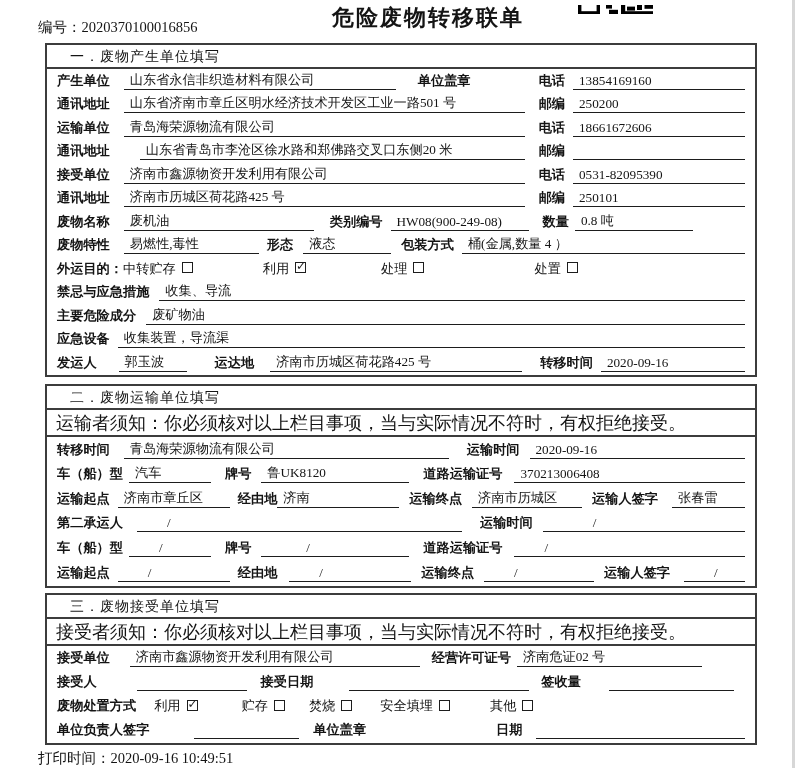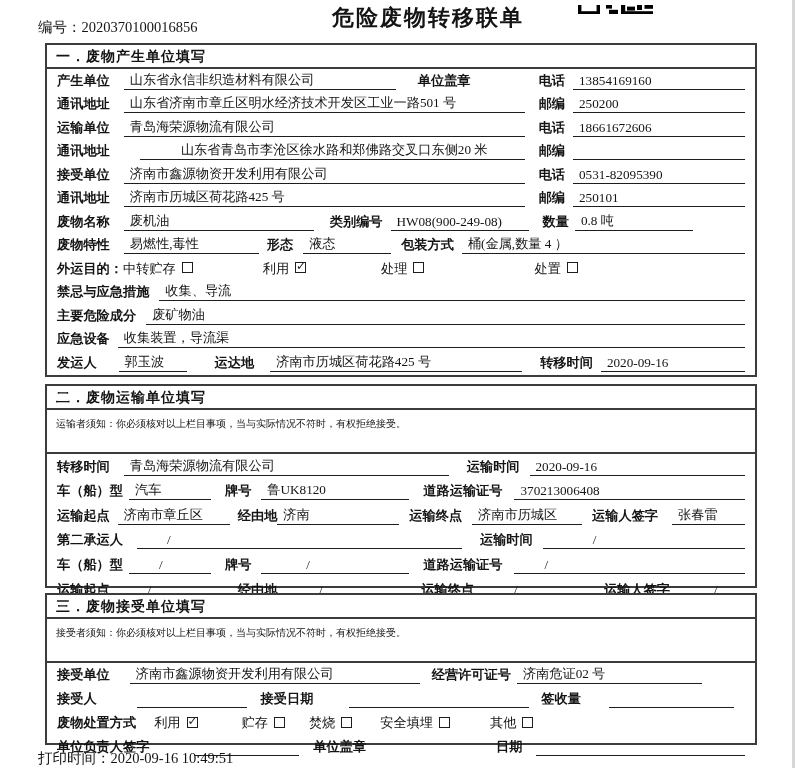--- a/index.html
+++ b/index.html
@@ -16,26 +16,26 @@
   .qr { position:absolute; left:578px; top:0; }
   .right-edge { position:absolute; right:1px; top:0; width:3px; height:768px; background:#d7d7d7; }
 
   .box { position:absolute; left:45px; width:712px; border:2px solid #3c3c3c; box-sizing:border-box; background:#fff; }
   #box1 { top:43px;  height:334px; }
   #box2 { top:384px; height:204px; }
   #box3 { top:593px; height:152px; }
 
   .sec-header {
     height:24px; line-height:23px; border-bottom:2px solid #3c3c3c; box-sizing:border-box;
-    font-family:"Liberation Sans","DejaVu Sans",sans-serif; font-weight:bold; font-size:14px;
-    padding:0 9px; letter-spacing:1px;
+    font-family:"Liberation Sans","DejaVu Sans",sans-serif; font-weight:normal; font-size:14px;
+    padding:0 23px; letter-spacing:1px;
   }
   .notice-row {
-    height:44px; line-height:27px; border-bottom:2px solid #3c3c3c; box-sizing:border-box;
-    padding:0 9px; font-size:10px; white-space:nowrap;
+    height:27px; line-height:27px; border-bottom:2px solid #3c3c3c; box-sizing:border-box;
+    padding:0 9px; font-size:18px; white-space:nowrap;
   }
   .row {
     display:flex; align-items:flex-end; box-sizing:border-box;
     padding:0 10px 3px 10px; font-size:13.2px; white-space:nowrap;
   }
   #box1 .row { height:23.5px; }
   #box2 .row { height:24.6px; }
   #box3 .row { height:24px; }
 
   .lab { white-space:nowrap;font-weight:bold; }
@@ -98,21 +98,21 @@
 
     <div class="row">
       <span class="lab">运输单位</span>
       <span class="uv grow" style="margin-left:14px;">青岛海荣源物流有限公司</span>
       <span class="lab" style="margin-left:14px;">电话</span>
       <span class="uv" style="width:172px;margin-left:8px;">18661672606</span>
     </div>
 
     <div class="row">
       <span class="lab">通讯地址</span>
-      <span class="uv grow" style="margin-left:30px;text-align:center;">山东省青岛市李沧区徐水路和郑佛路交叉口东侧20 米</span>
+      <span class="uv grow" style="margin-left:30px;">山东省青岛市李沧区徐水路和郑佛路交叉口东侧20 米</span>
       <span class="lab" style="margin-left:14px;">邮编</span>
       <span class="uv" style="width:172px;margin-left:8px;"></span>
     </div>
 
     <div class="row">
       <span class="lab">接受单位</span>
       <span class="uv grow" style="margin-left:14px;">济南市鑫源物资开发利用有限公司</span>
       <span class="lab" style="margin-left:14px;">电话</span>
       <span class="uv" style="width:172px;margin-left:8px;">0531-82095390</span>
     </div>

